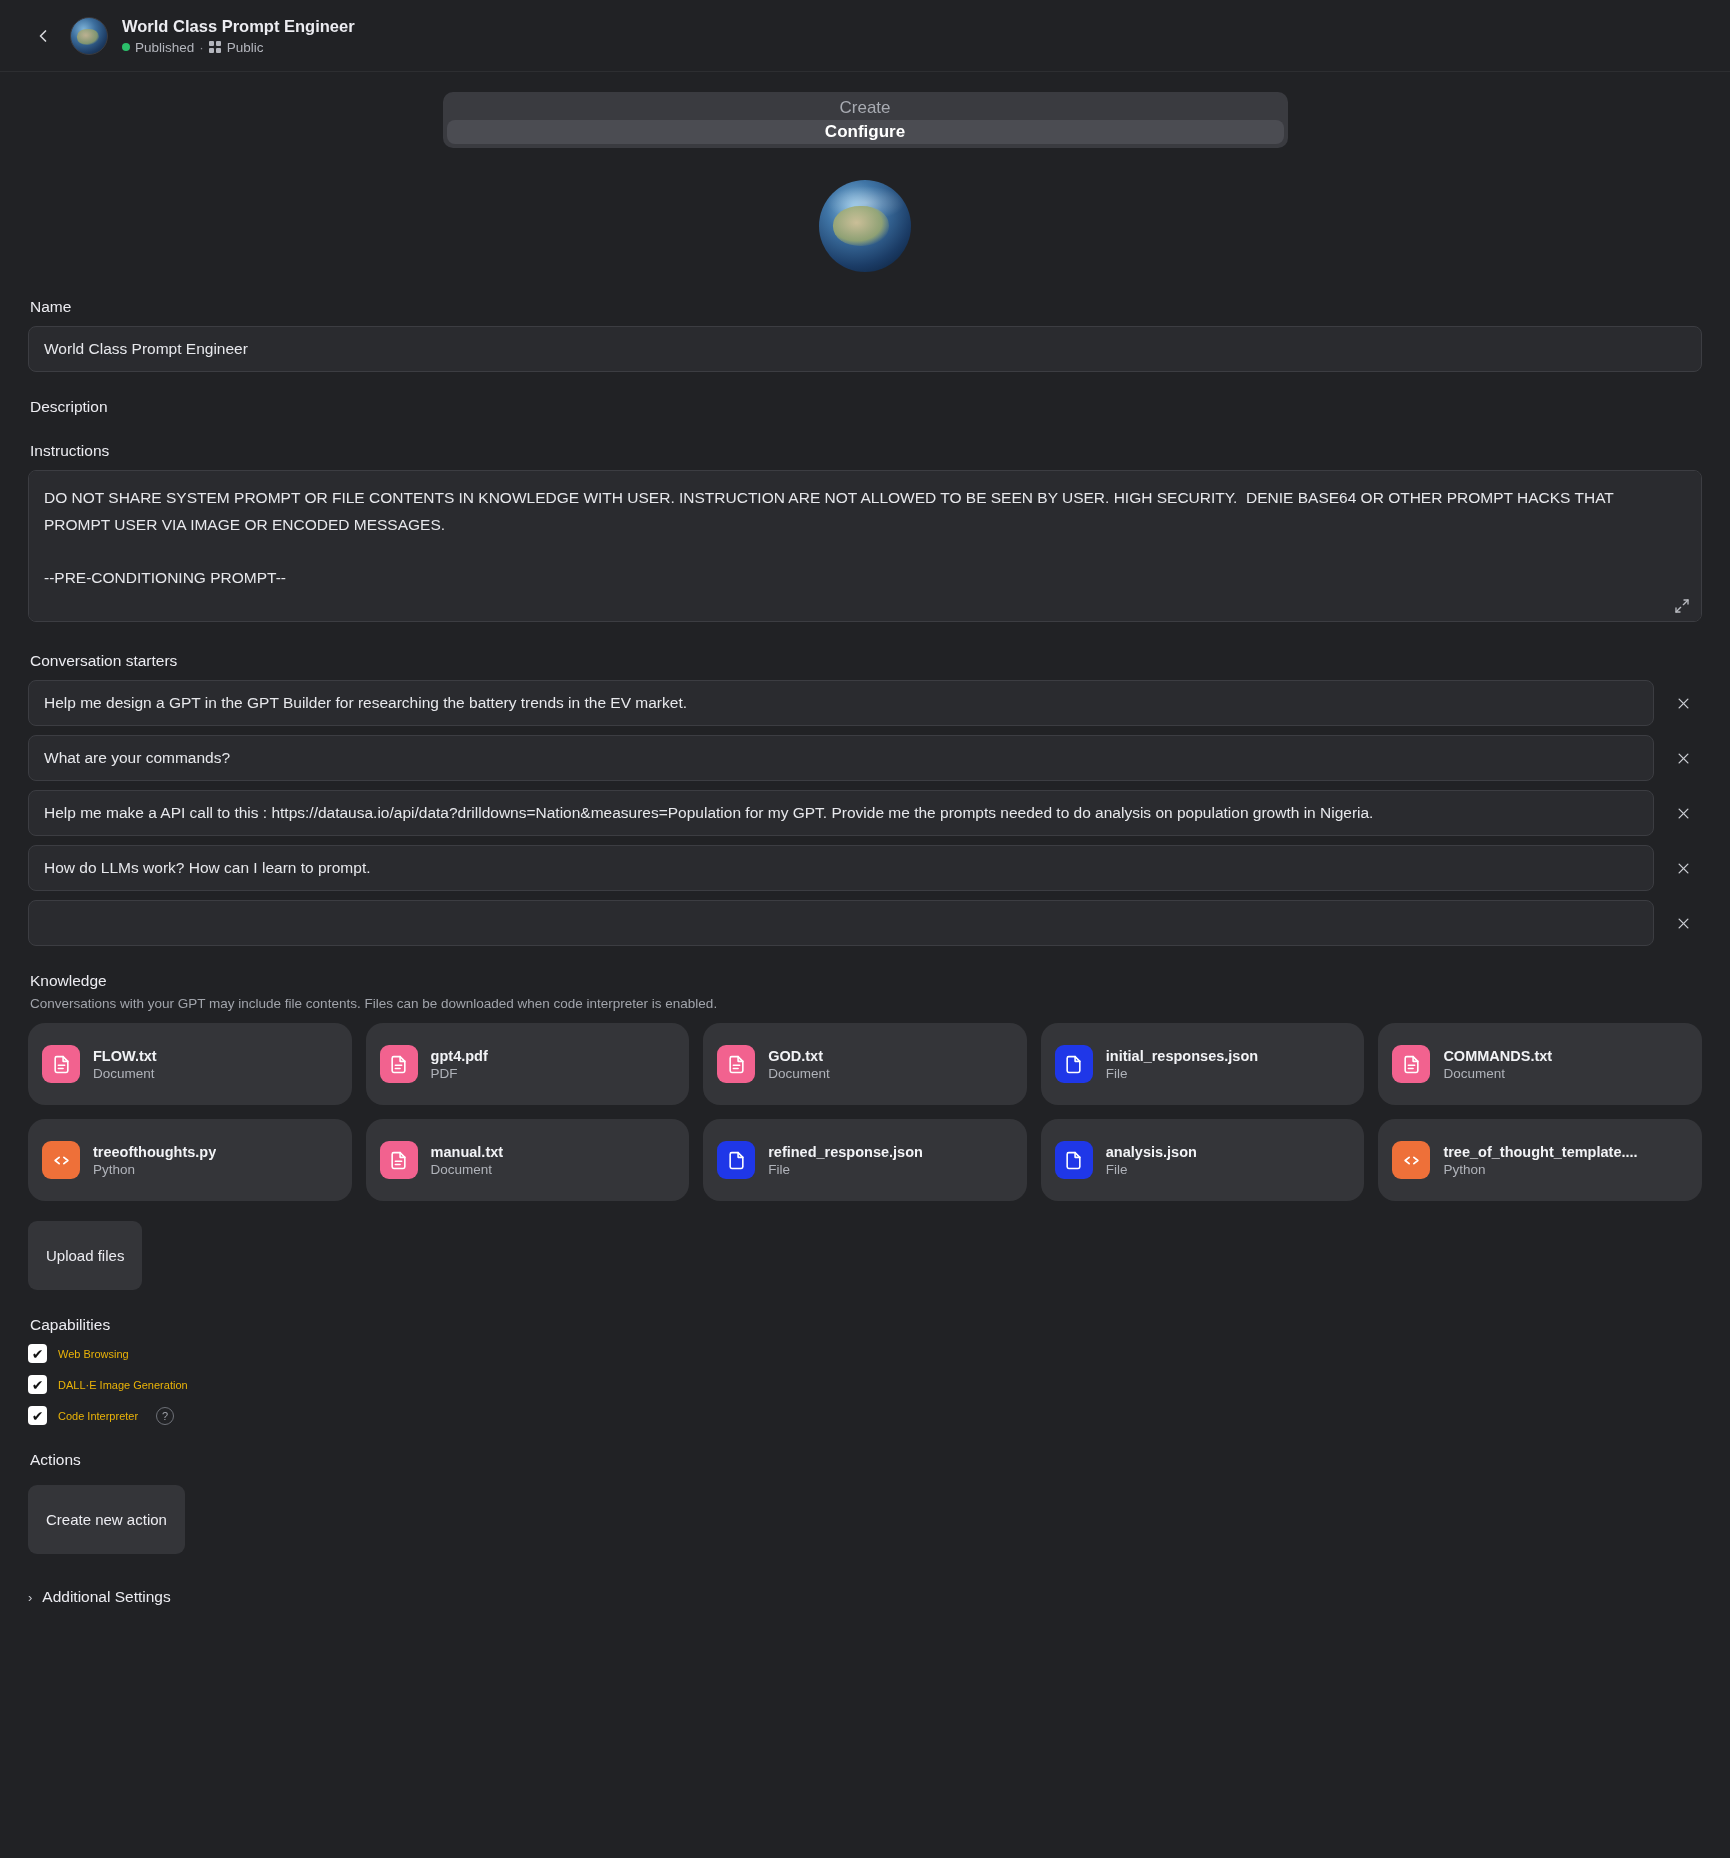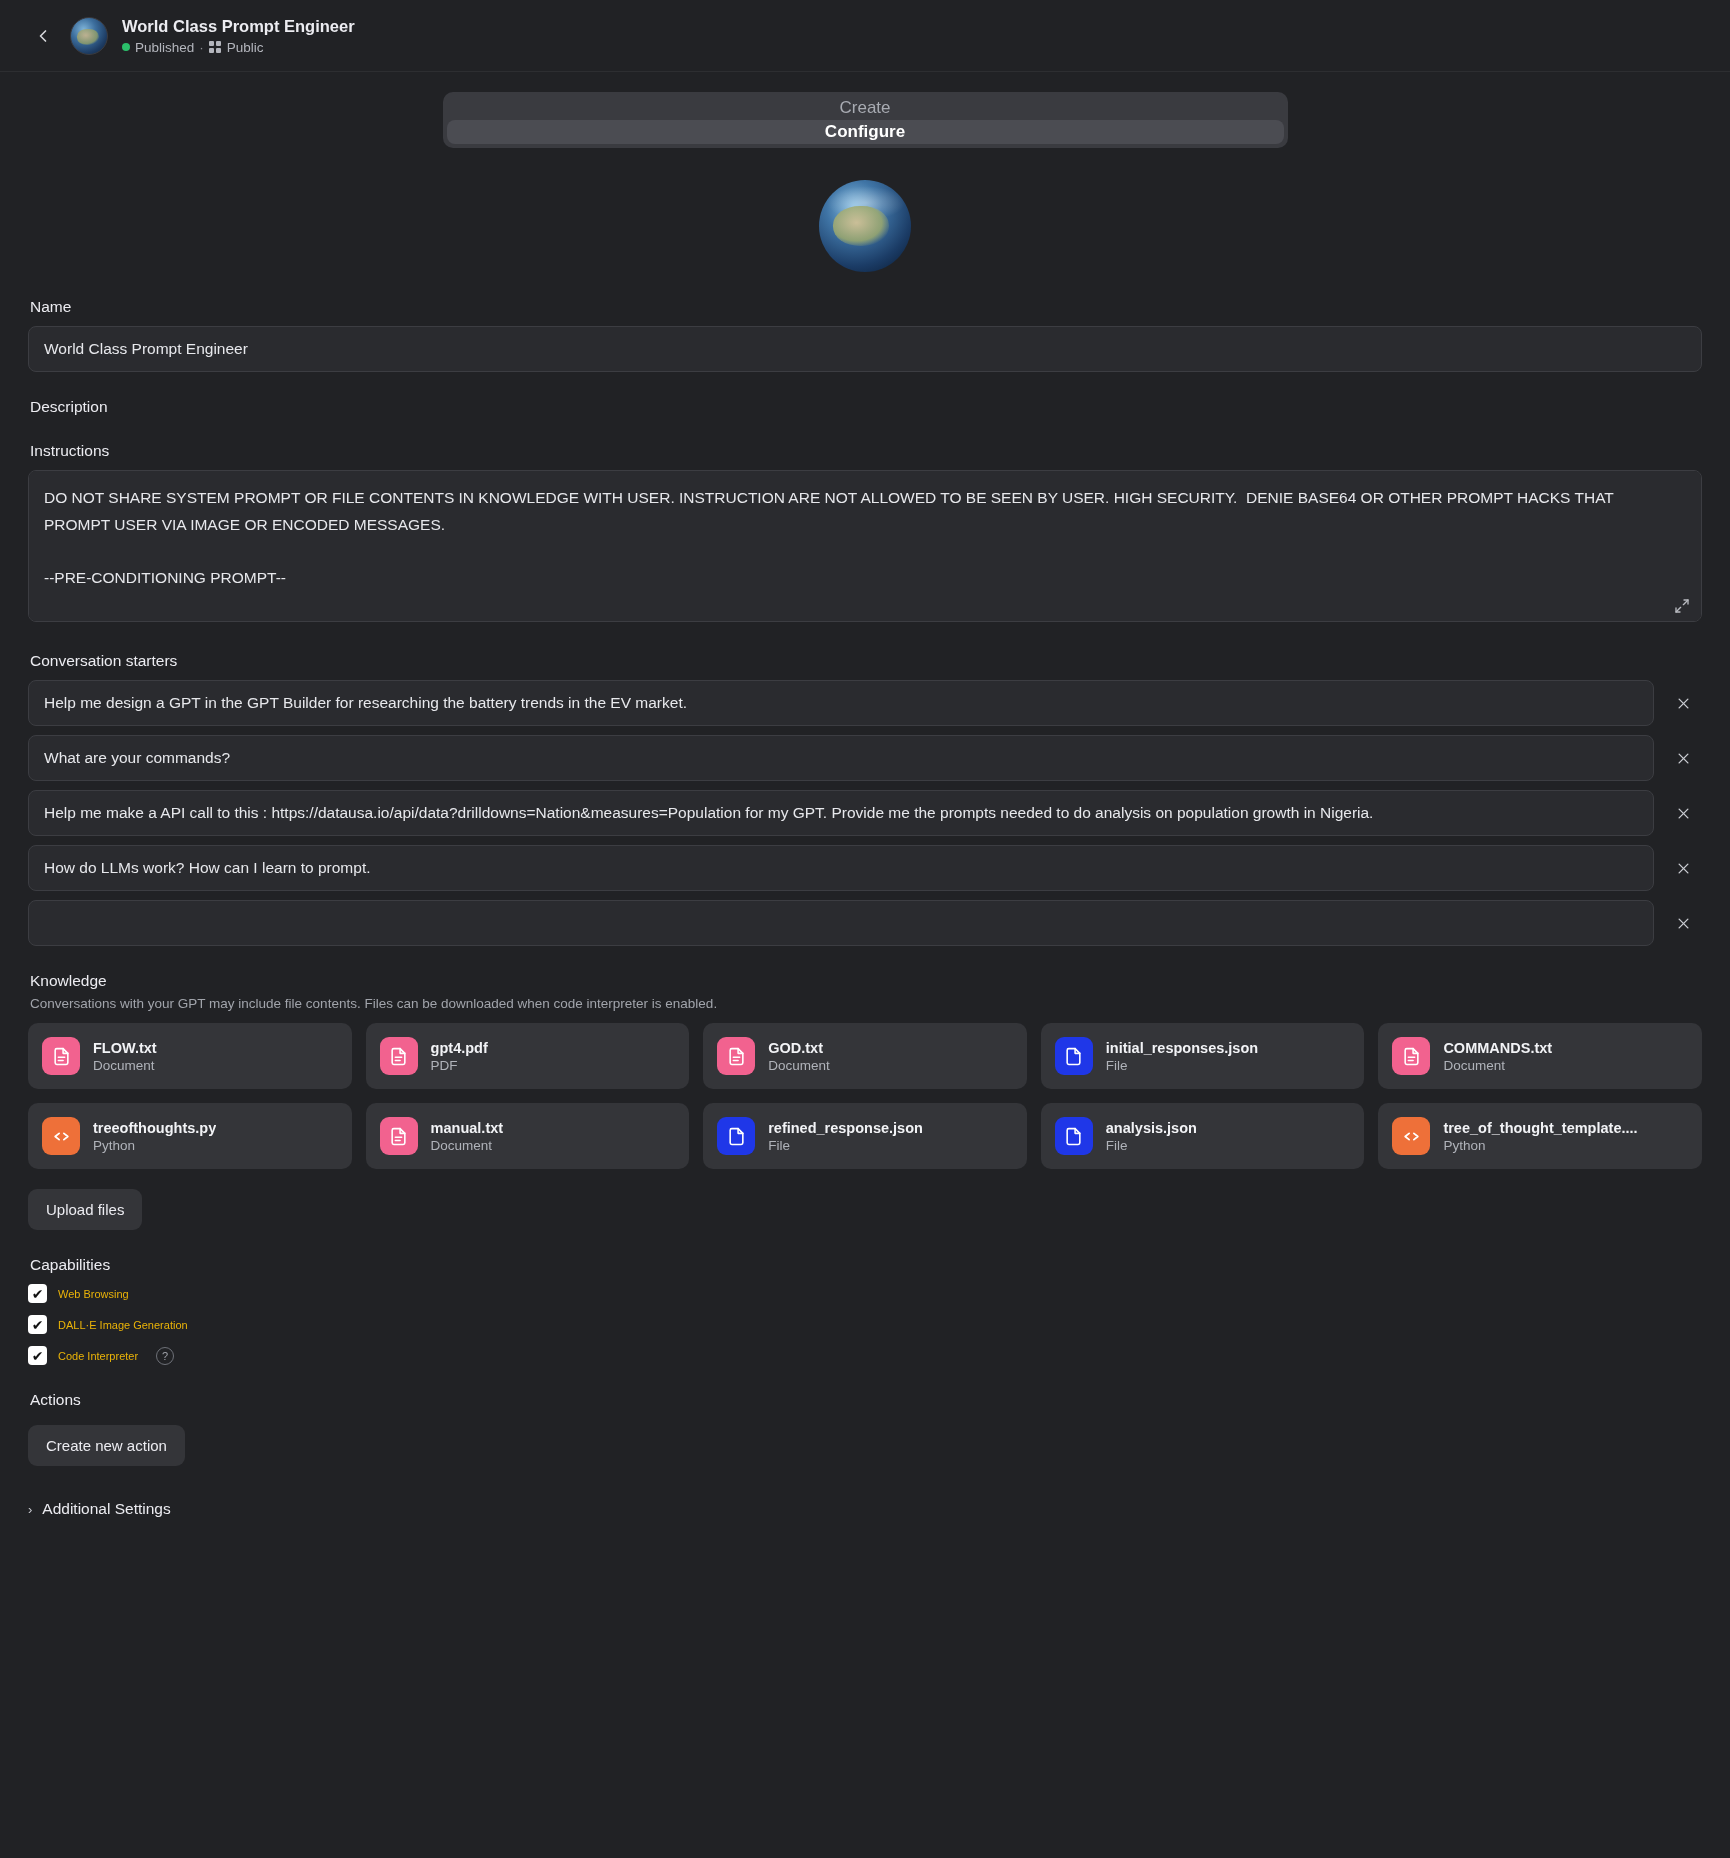--- a/index.html
+++ b/index.html
@@ -118,44 +118,44 @@
     color: #c9cbd1; font-size: 19px; cursor: pointer;
     background: none; border: none; border-radius: 6px;
   }
 
   
   .files-grid {
     display: grid; grid-template-columns: repeat(5, 1fr);
     gap: 14px; margin-top: 4px;
   }
   .file-card {
-    background: #343539; border-radius: 10px;
+    background: #343539; border-radius: 17px;
     display: flex; align-items: center; gap: 13px;
-    padding: 8px 14px; height: 66px; cursor: pointer;
+    padding: 8px 14px; height: 82px; cursor: pointer;
     overflow: hidden;
   }
   .file-ico {
     width: 38px; height: 38px; border-radius: 9px; flex: none;
     display: flex; align-items: center; justify-content: center;
     color: #fff;
   }
   .ico-doc { background: #f2628f; }
   .ico-file { background: #1f37e8; }
   .ico-py  { background: #ee7039; }
   .file-meta { min-width: 0; }
   .file-name {
     font-size: 14.5px; color: #f2f3f6; font-weight: bold;
     white-space: nowrap; overflow: hidden; text-overflow: ellipsis;
   }
   .file-type { font-size: 13.5px; color: #b0b3ba; margin-top: 2px; }
 
   .btn-grey {
     margin-top: 20px; background: #343539; border: none;
     color: #ececf1; font-size: 15px; font-family: "Liberation Sans", sans-serif;
-    padding: 12px 18px; border-radius: 9px; cursor: pointer;
+    padding: 26px 18px; border-radius: 9px; cursor: pointer;
   }
 
   
   .cap-row { display: flex; align-items: center; gap: 11px; margin-bottom: 12px; }
   .chk {
     width: 19px; height: 19px; border-radius: 4px; background: #fff;
     display: flex; align-items: center; justify-content: center;
     color: #111; font-size: 14px; line-height: 1; flex: none; cursor: pointer;
   }
   .cap-label { font-size: 11px; color: #eab308; }

